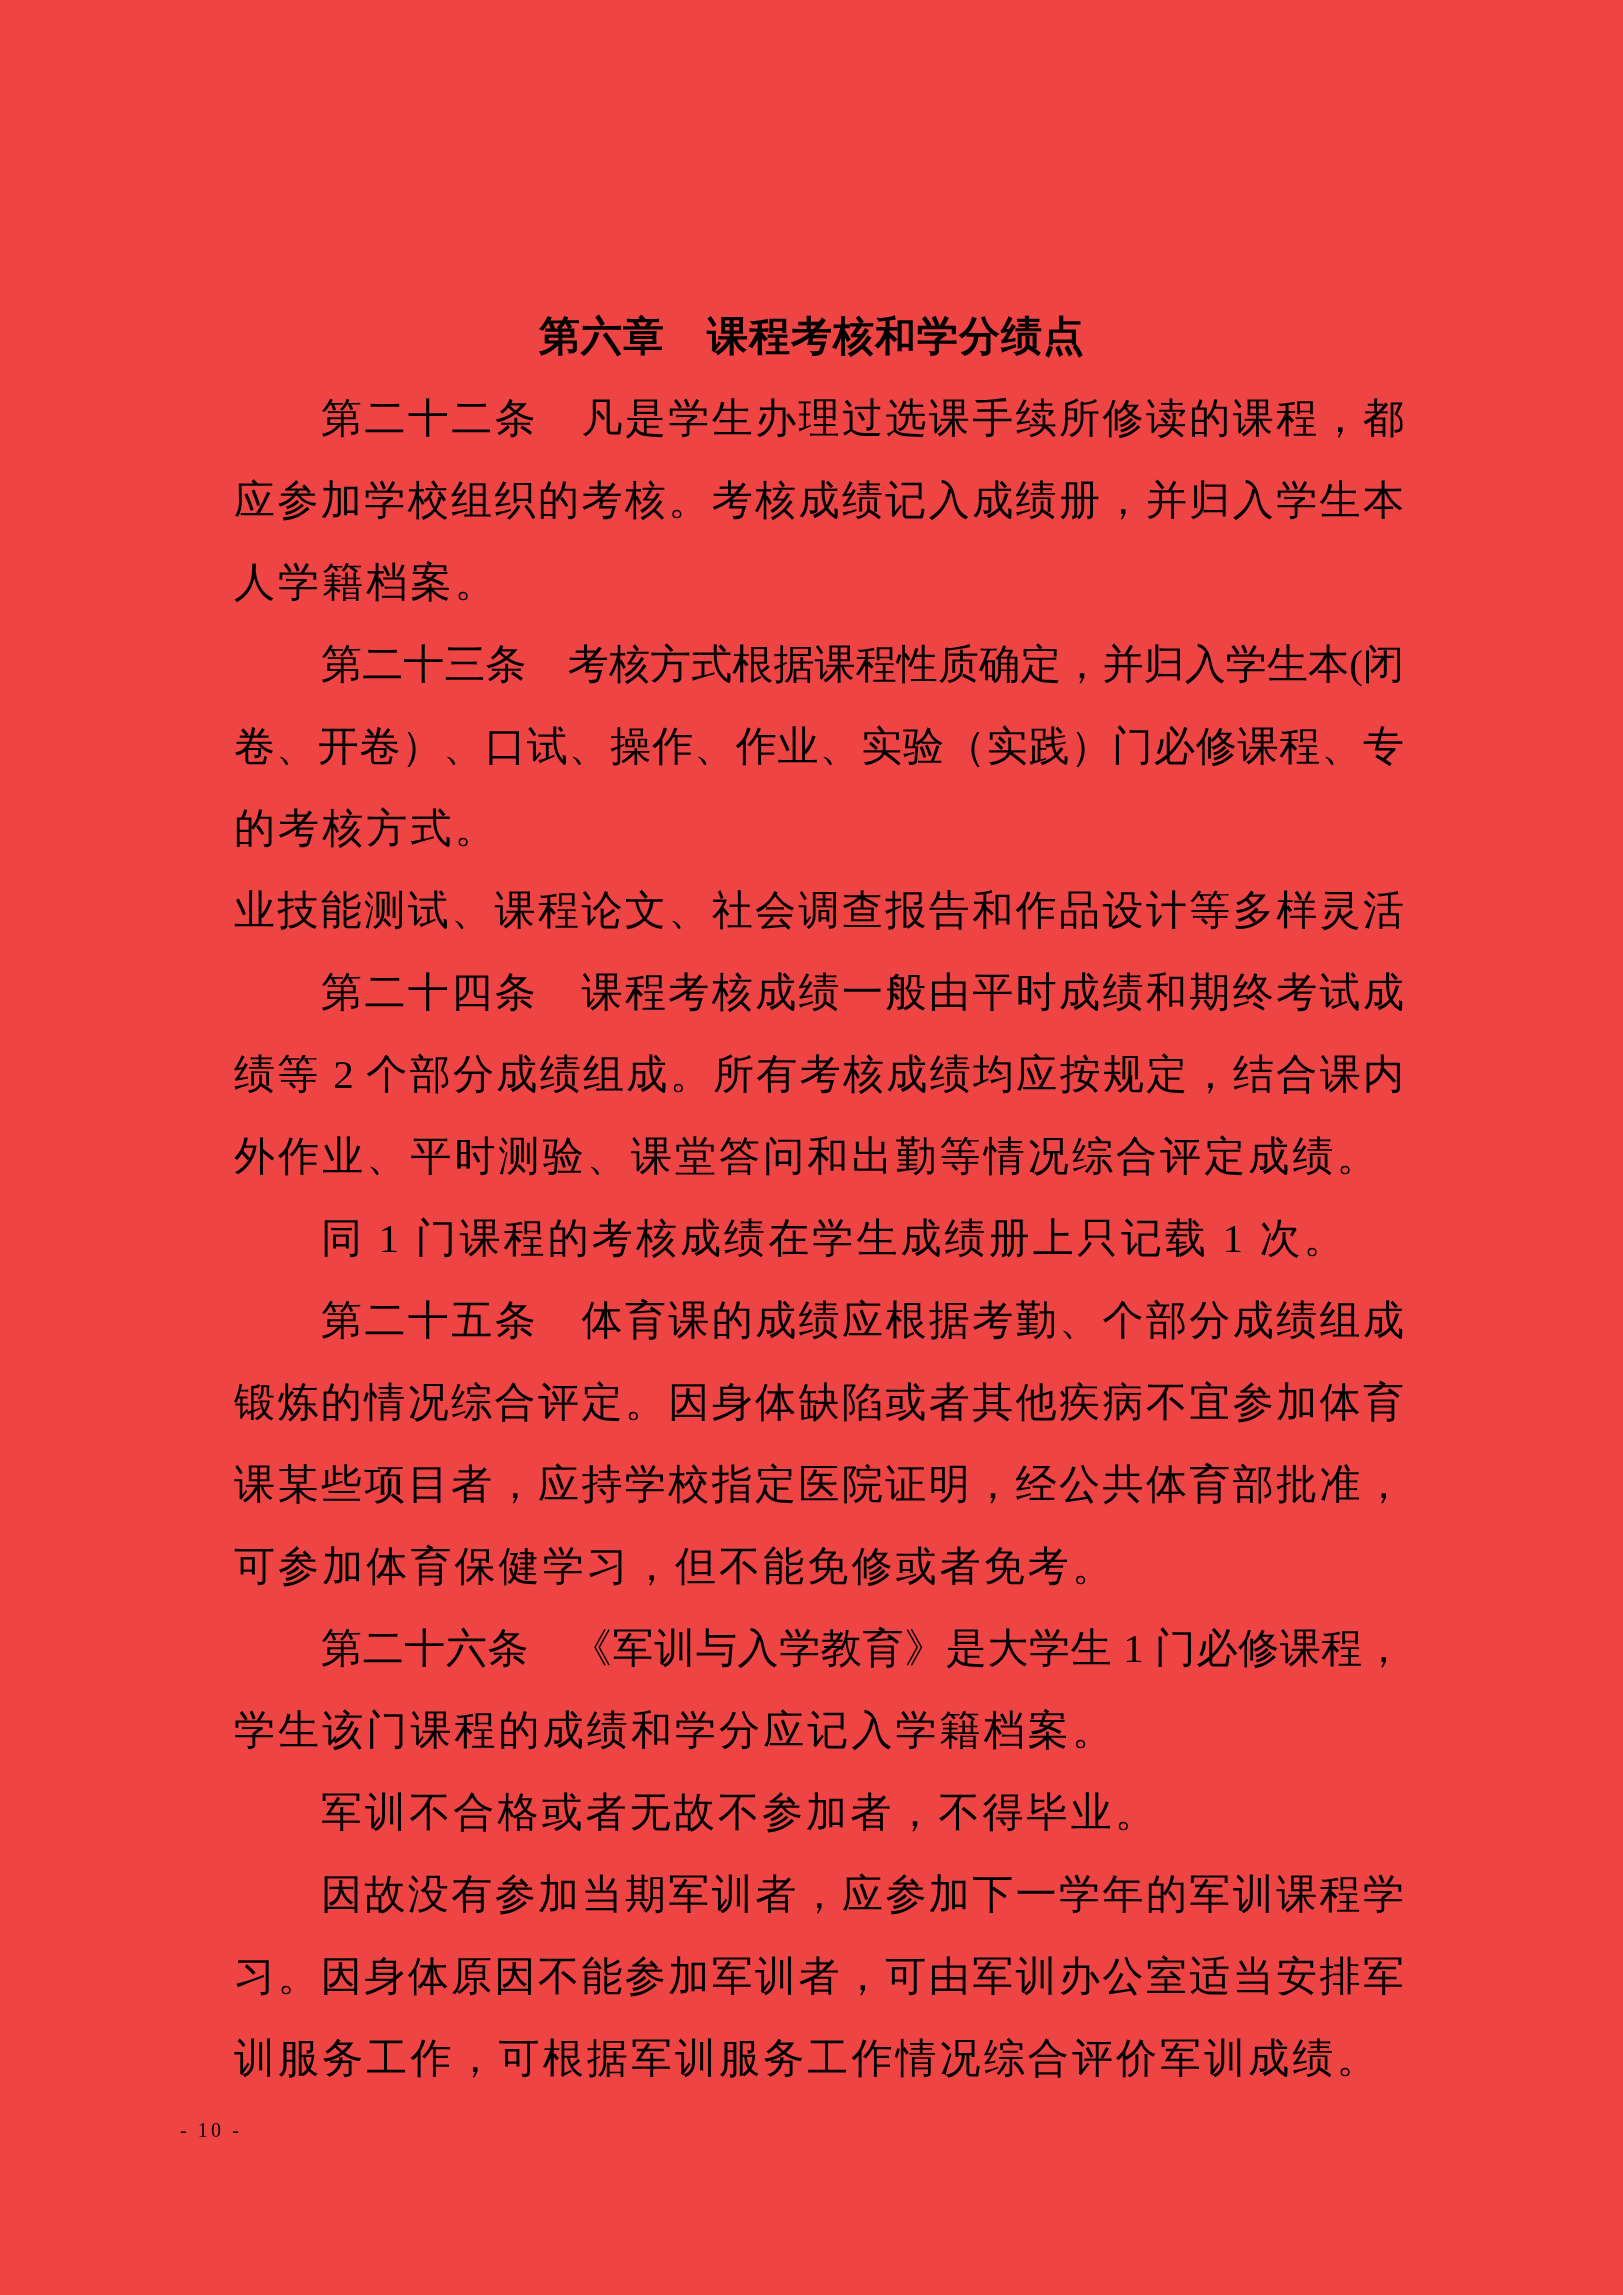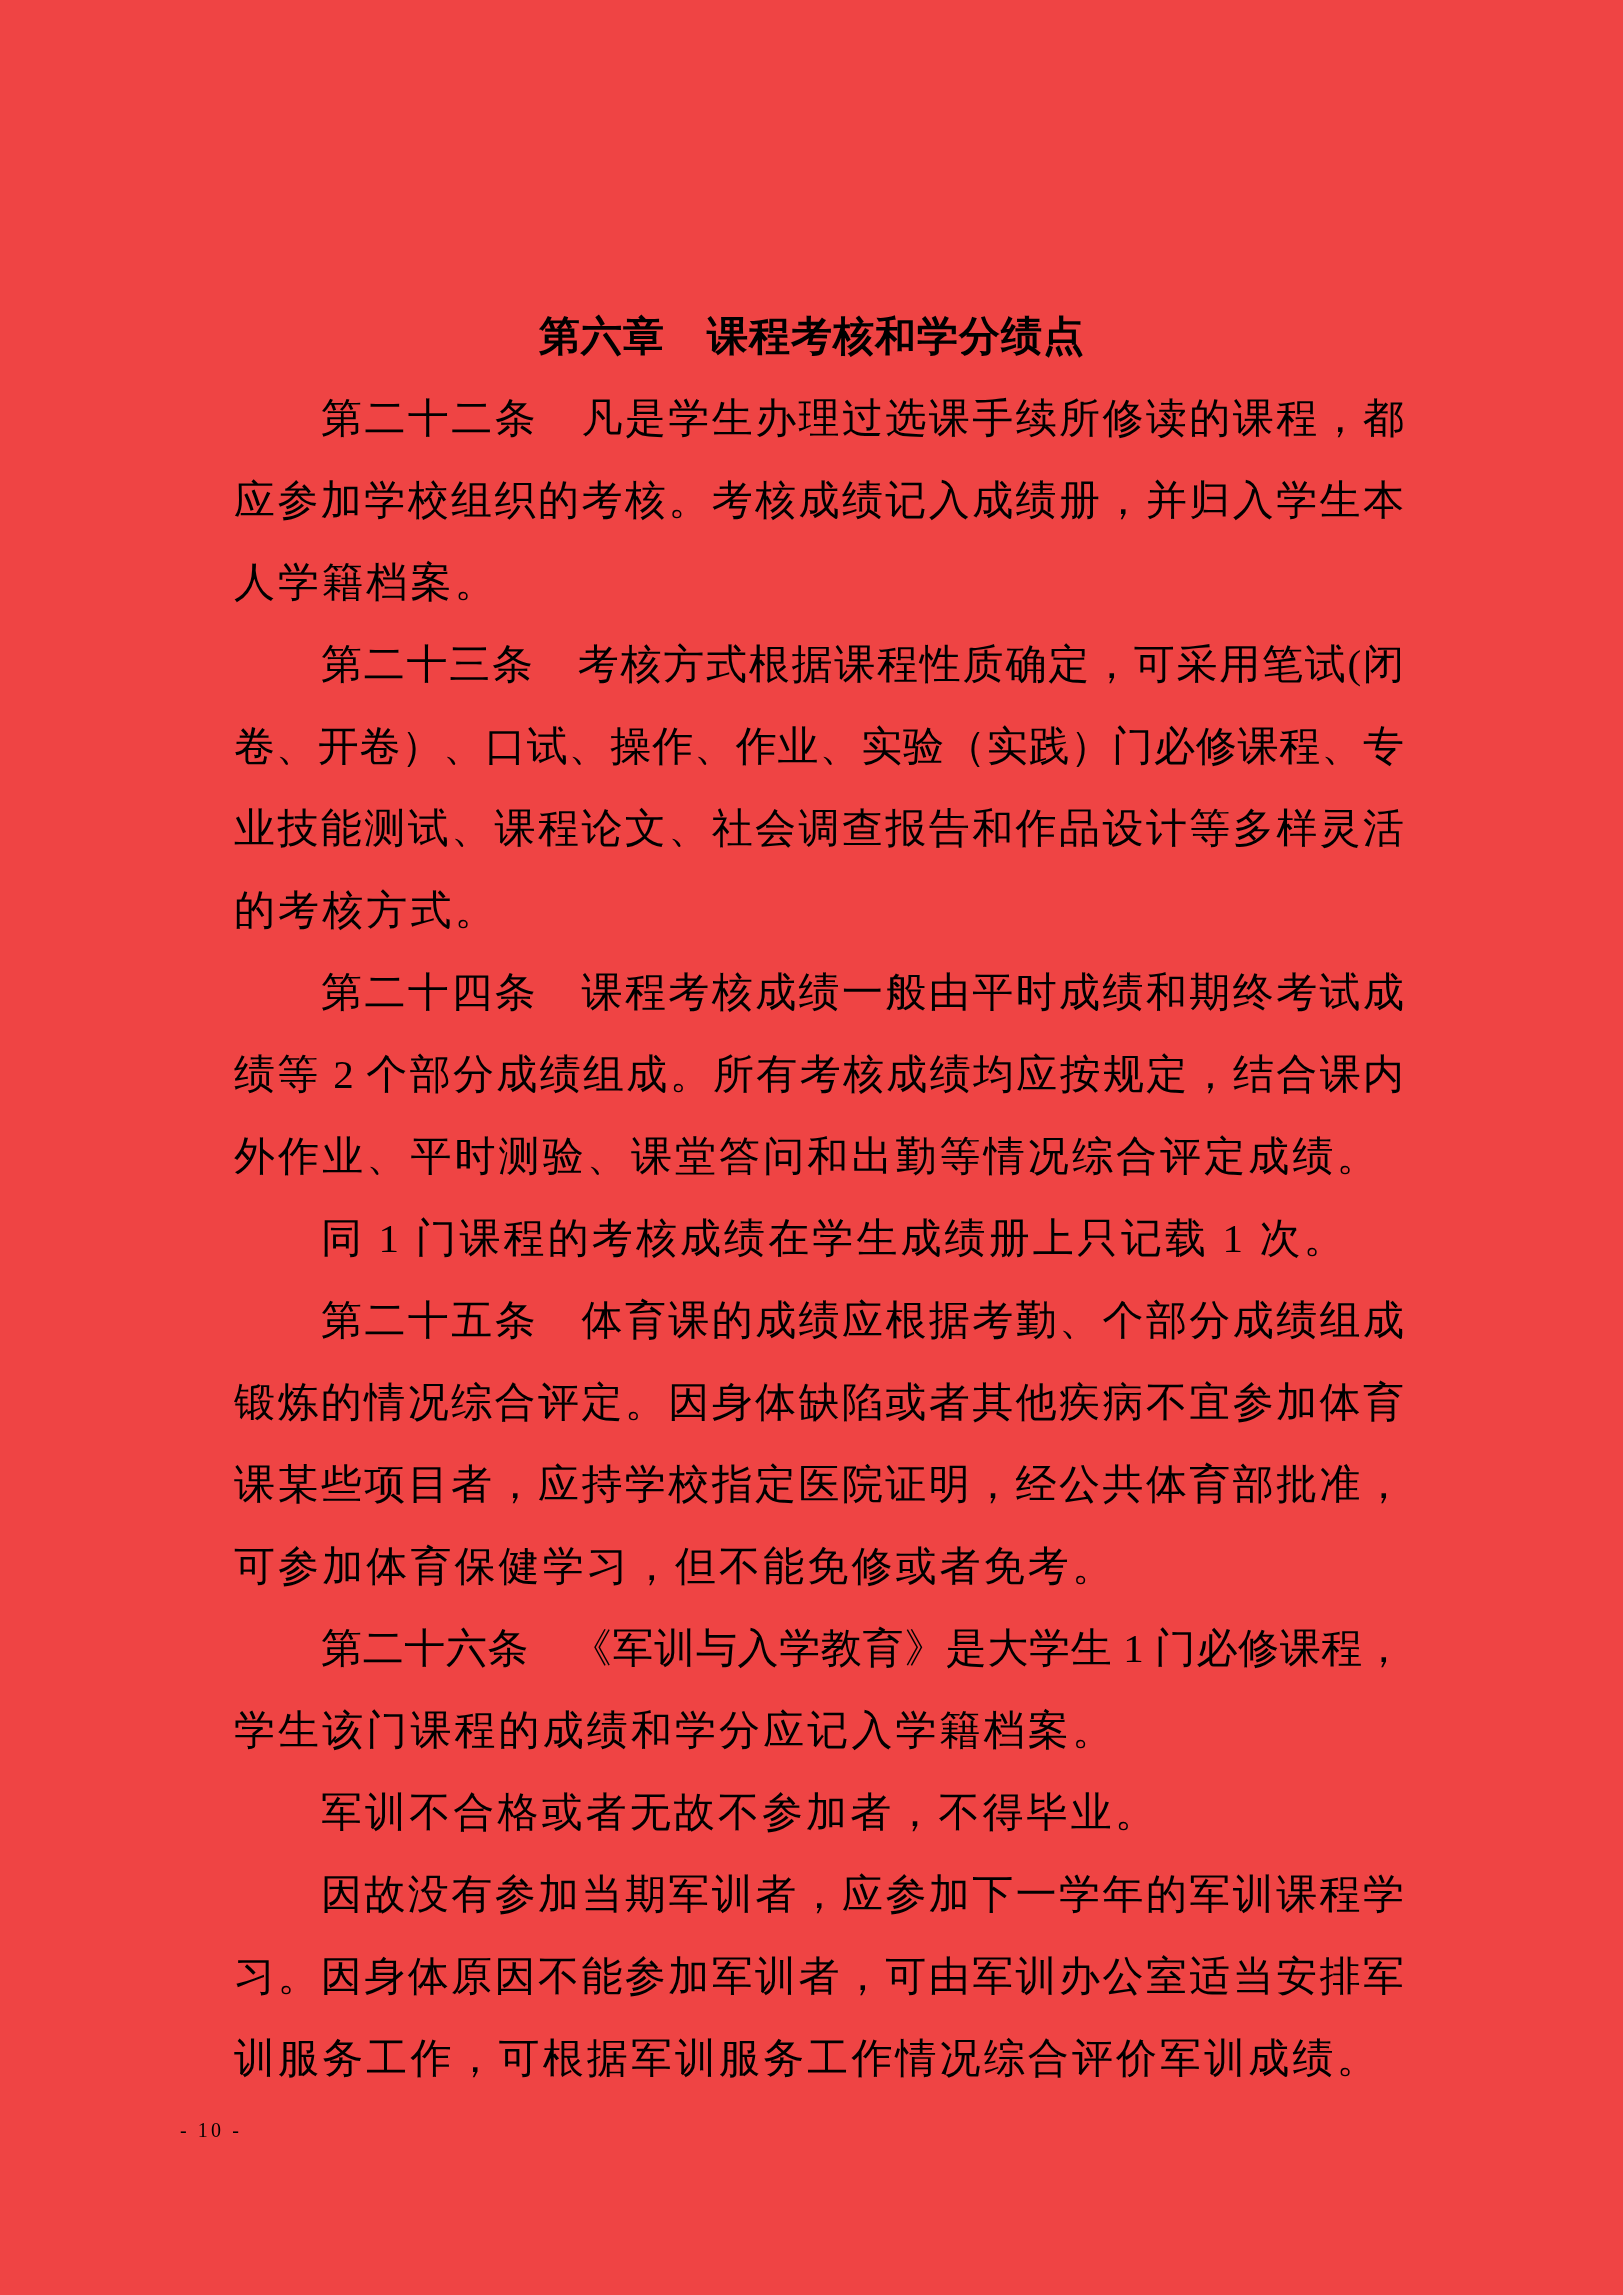--- a/index.html
+++ b/index.html
@@ -73,24 +73,24 @@
 <div class="page">
   <div class="doc-body">
     <div class="doc-title">第六章　课程考核和学分绩点</div>
 
   <div class="paragraph">
         <div class="line flush indent">第二十二条　凡是学生办理过选课手续所修读的课程，都</div>
         <div class="line flush">应参加学校组织的考核。考核成绩记入成绩册，并归入学生本</div>
         <div class="line end">人学籍档案。</div>
       </div>
       <div class="paragraph">
-        <div class="line flush indent">第二十三条　考核方式根据课程性质确定，可采用笔试(闭</div>
+        <div class="line flush indent">第二十三条　考核方式根据课程性质确定，并归入学生本(闭</div>
         <div class="line flush">卷、开卷）、口试、操作、作业、实验（实践）门必修课程、专</div>
+        <div class="line end">的考核方式。</div>
         <div class="line flush">业技能测试、课程论文、社会调查报告和作品设计等多样灵活</div>
-        <div class="line end">的考核方式。</div>
       </div>
       <div class="paragraph">
         <div class="line flush indent">第二十四条　课程考核成绩一般由平时成绩和期终考试成</div>
         <div class="line flush">绩等 2 个部分成绩组成。所有考核成绩均应按规定，结合课内</div>
         <div class="line end">外作业、平时测验、课堂答问和出勤等情况综合评定成绩。</div>
       </div>
       <div class="paragraph">
         <div class="line end indent">同 1 门课程的考核成绩在学生成绩册上只记载 1 次。</div>
       </div>
       <div class="paragraph">

